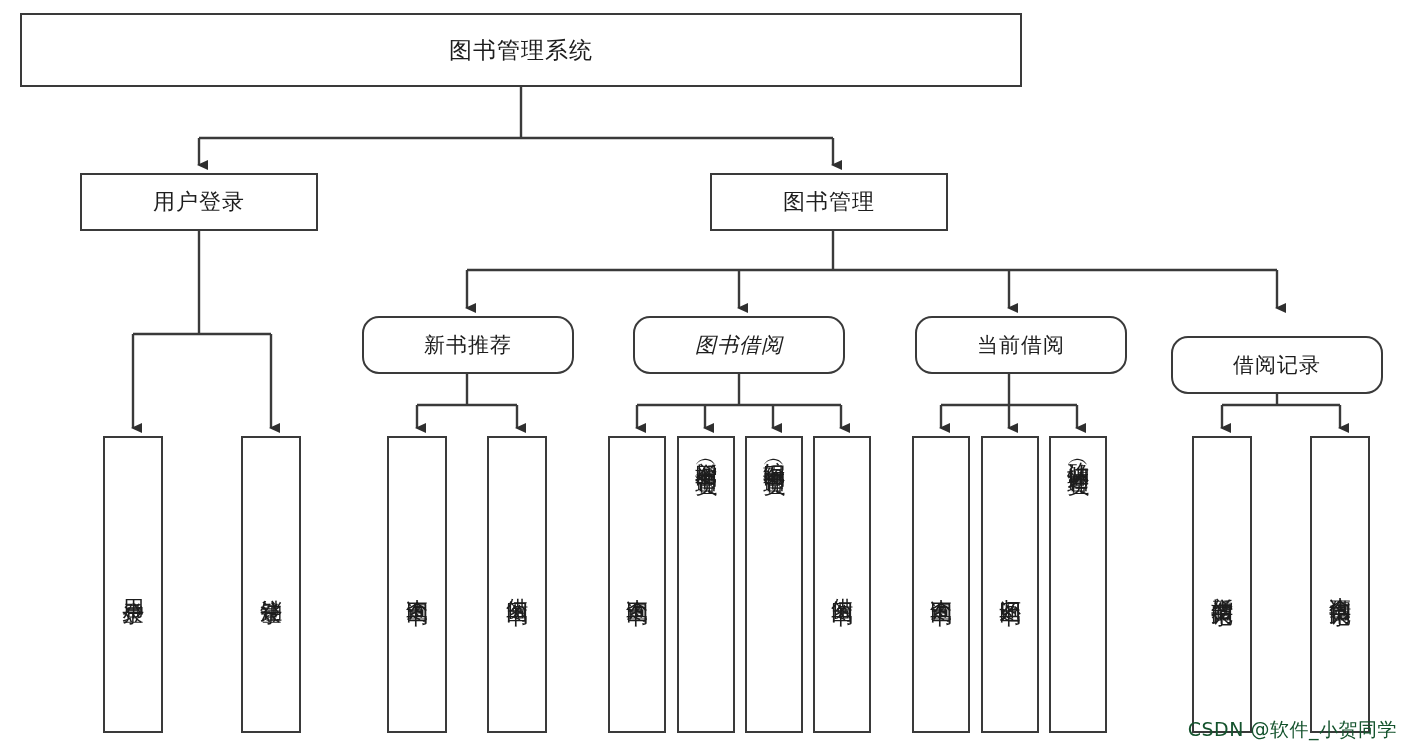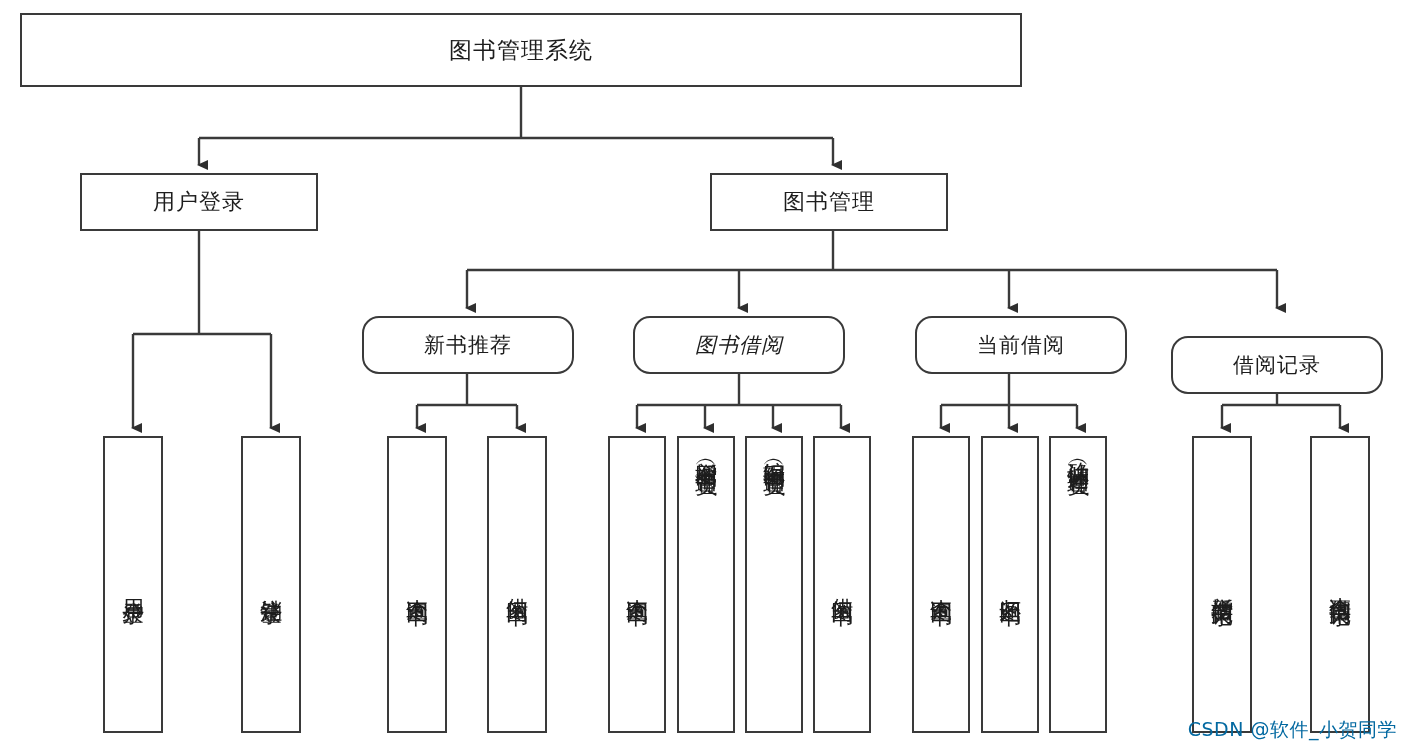--- a/index.html
+++ b/index.html
@@ -65,21 +65,21 @@
   }
   .htext {
     white-space: nowrap;
     letter-spacing: 1px;
   }
   #watermark {
     position: absolute;
     right: 8px;
     bottom: 4px;
     font-size: 19px;
-    color: #0369a1;
+    color: #14532d;
     white-space: nowrap;
     letter-spacing: 0.5px;
   }
 </style>
 </head>
 <body>
 
 <div id="canvas">
 
   <svg id="edges" viewBox="0 0 1405 747" xmlns="http://www.w3.org/2000/svg">

